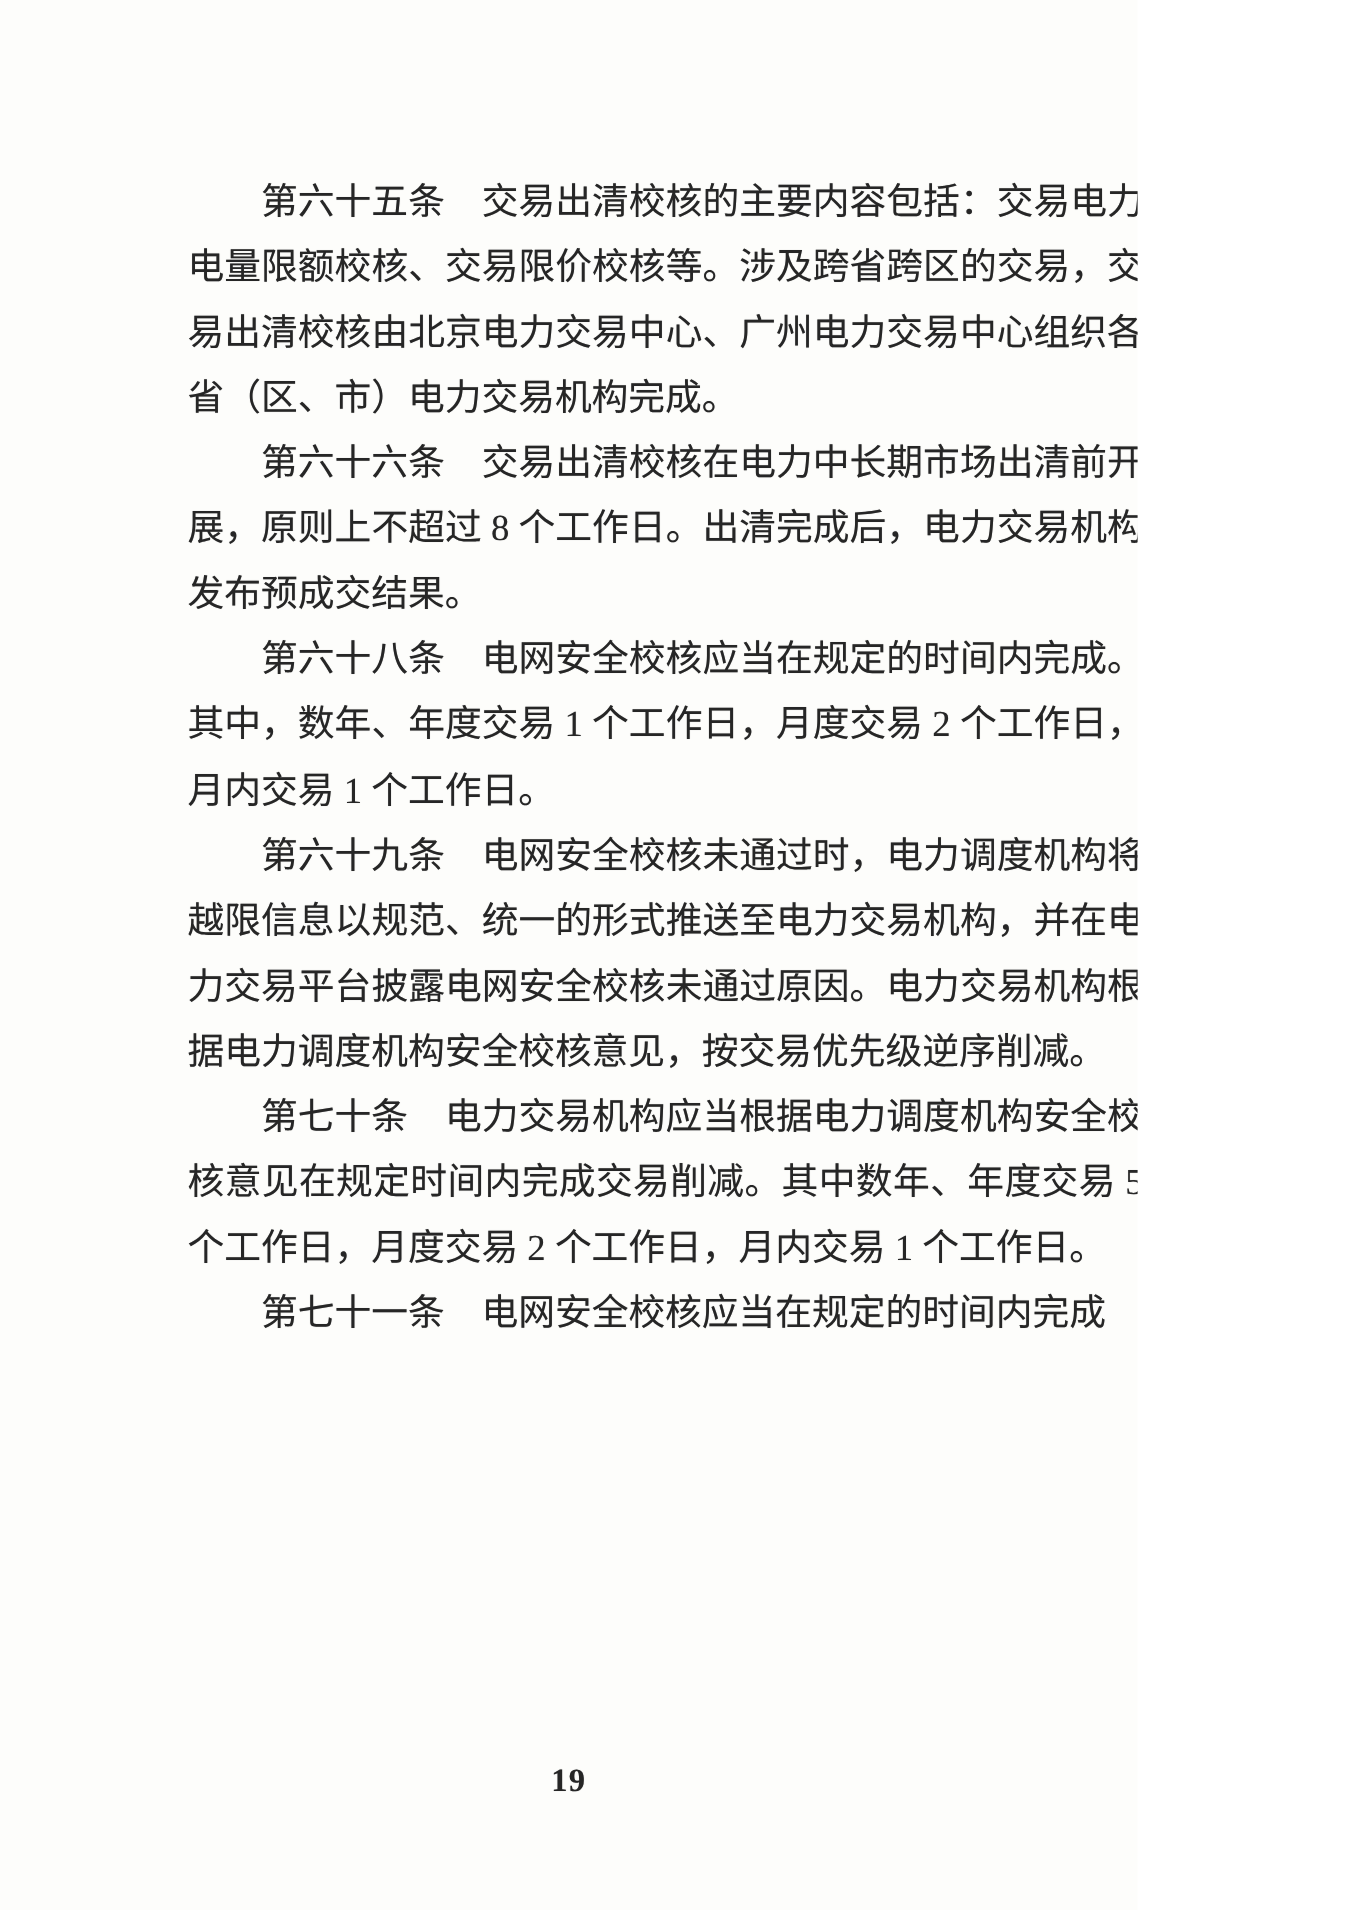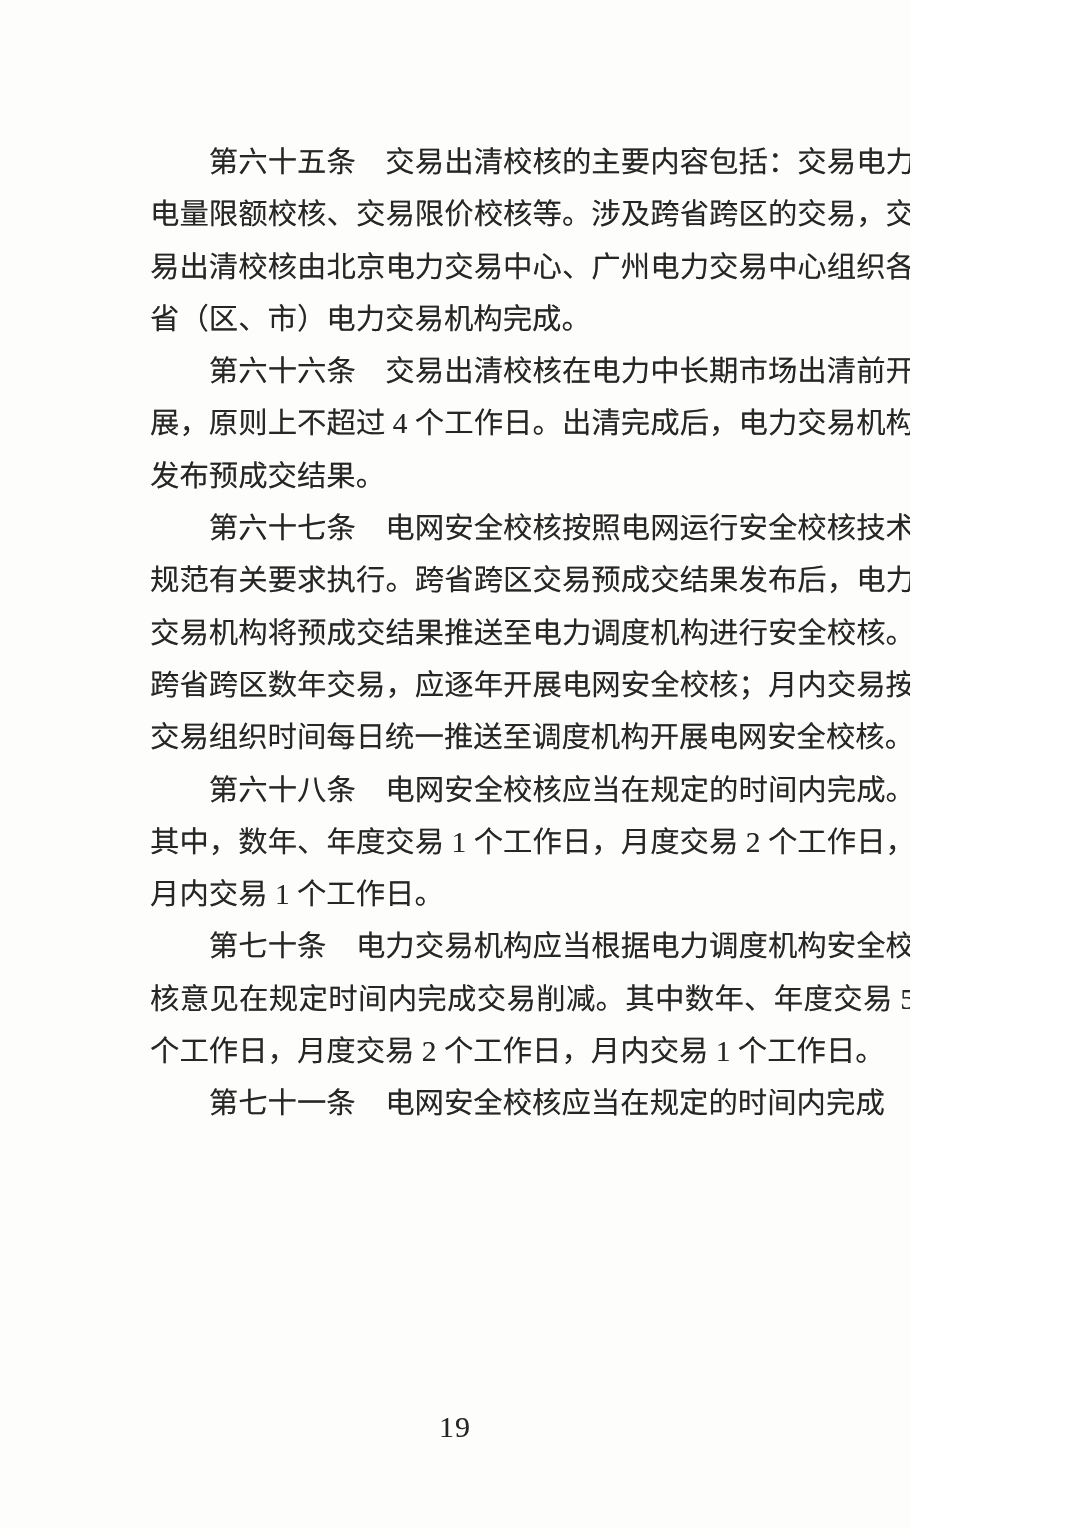--- a/index.html
+++ b/index.html
@@ -33,32 +33,33 @@
     text-indent: 2em;
     word-break: normal;
   }
   .page-number {
     position: absolute;
     left: 0;
     top: 1410px;
     width: 100%;
     text-align: center;
     font-family: "Liberation Serif", "DejaVu Serif", serif;
-    font-size: 30px;
+    font-size: 26px;
     letter-spacing: 1px;
     color: var(--ink, #262626);
     text-shadow: 0 0 0.6px rgba(45, 45, 45, 0.45);
+    font-weight: bold;
   }
 </style>
 </head>
 <body>
 
 <div class="page">
   <main class="body-text">
     <p class="para">第六十五条　交易出清校核的主要内容包括：交易电力电量限额校核、交易限价校核等。涉及跨省跨区的交易，交易出清校核由北京电力交易中心、广州电力交易中心组织各省（区、市）电力交易机构完成。</p>
-    <p class="para">第六十六条　交易出清校核在电力中长期市场出清前开展，原则上不超过 4 个工作日。出清完成后，电力交易机构发布预成交结果。</p>
-    <p class="para">第六十七条　电网安全校核按照电网运行安全校核技术规范有关要求执行。跨省跨区交易预成交结果发布后，电力交易机构将预成交结果推送至电力调度机构进行安全校核。跨省跨区数年交易，应逐年开展电网安全校核；月内交易按交易组织时间每日统一推送至调度机构开展电网安全校核。</p>
+    <p class="para">第六十六条　交易出清校核在电力中长期市场出清前开展，原则上不超过 8 个工作日。出清完成后，电力交易机构发布预成交结果。</p>
     <p class="para">第六十八条　电网安全校核应当在规定的时间内完成。其中，数年、年度交易 1 个工作日，月度交易 2 个工作日，月内交易 1 个工作日。</p>
+    <p class="para">第六十九条　电网安全校核未通过时，电力调度机构将越限信息以规范、统一的形式推送至电力交易机构，并在电力交易平台披露电网安全校核未通过原因。电力交易机构根据电力调度机构安全校核意见，按交易优先级逆序削减。</p>
     <p class="para">第七十条　电力交易机构应当根据电力调度机构安全校核意见在规定时间内完成交易削减。其中数年、年度交易 5 个工作日，月度交易 2 个工作日，月内交易 1 个工作日。</p>
     <p class="para">第七十一条　电网安全校核应当在规定的时间内完成</p>
   </main>
   <div class="page-number">19</div>
 </div>
 
 </body></html>

